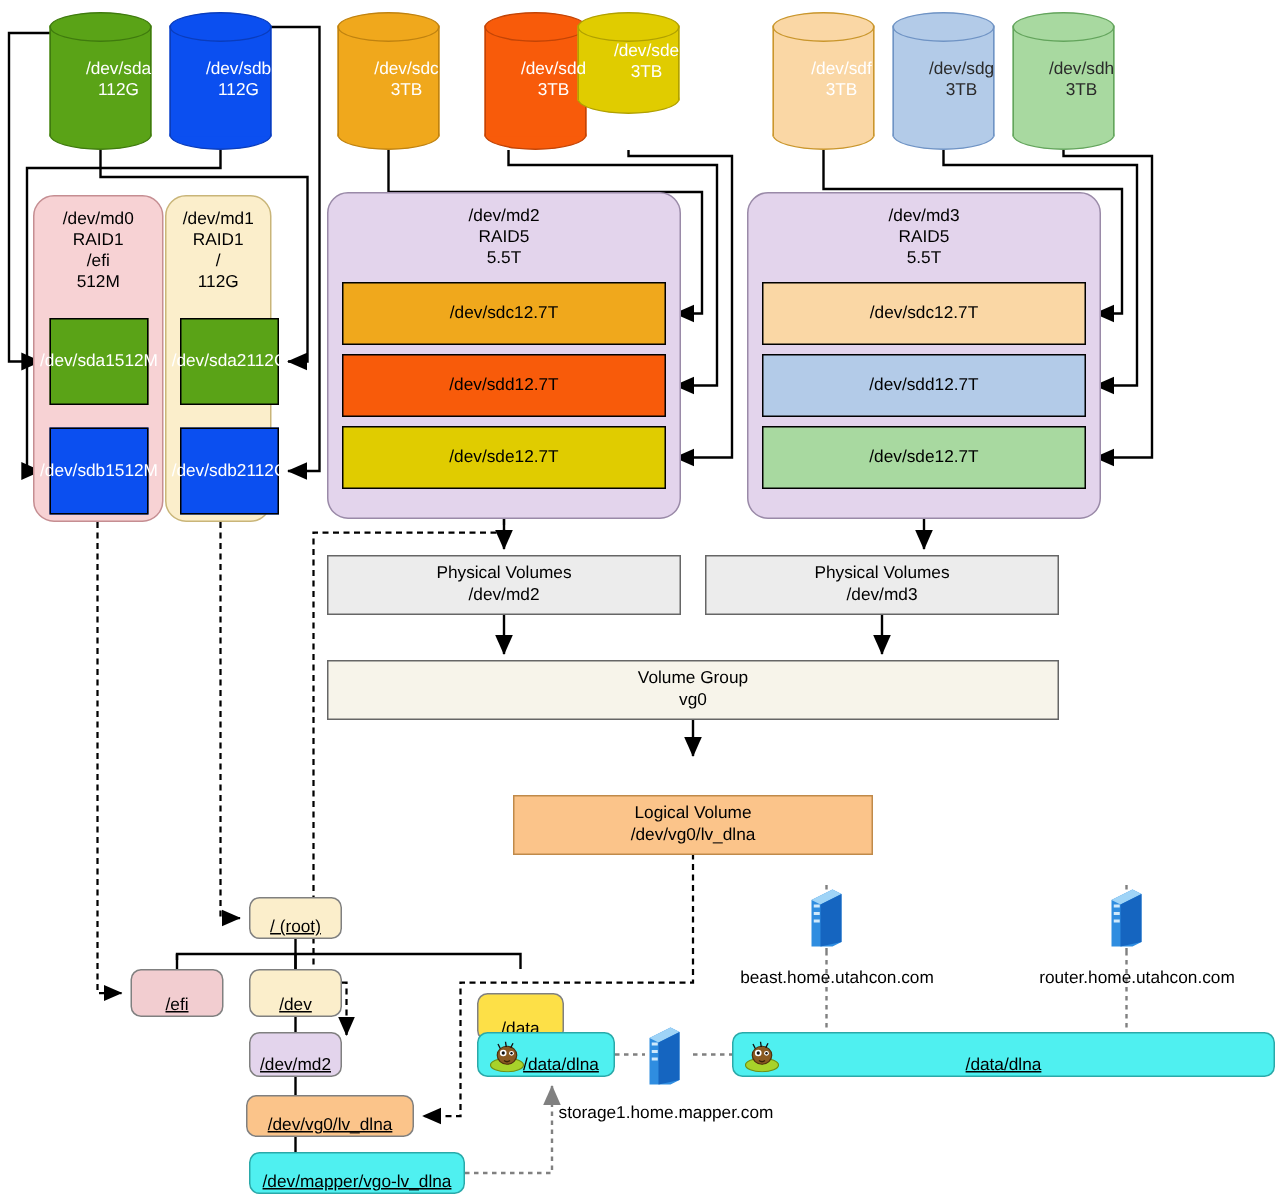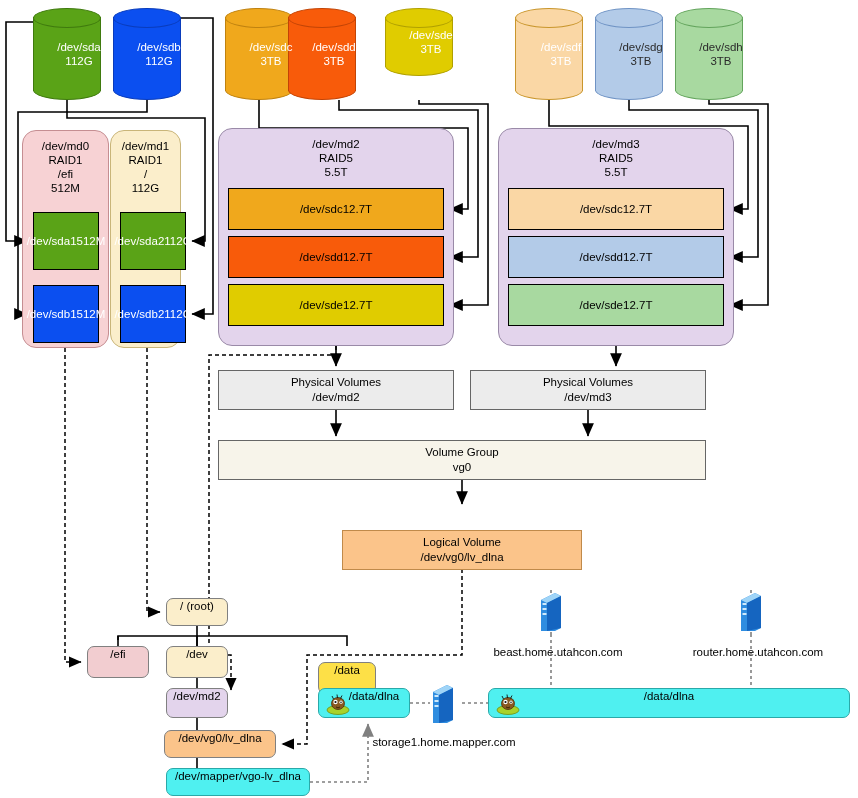--- a/index.html
+++ b/index.html
@@ -20,21 +20,21 @@
   .part{position:absolute;box-sizing:border-box;border:1px solid #000;
         font-size:11.5px;line-height:14px;text-align:center;color:#000;
         display:flex;flex-direction:row;align-items:center;justify-content:center;}
 
   .flat{position:absolute;box-sizing:border-box;border:1px solid #666;
         font-size:11.5px;line-height:15px;text-align:center;color:#000;
         display:flex;flex-direction:column;align-items:center;justify-content:center;}
 
   .mnode{position:absolute;box-sizing:border-box;border:1px solid #808080;
          border-radius:7px;font-size:11.5px;line-height:14px;text-align:center;color:#000;
-         display:flex;align-items:flex-start;justify-content:center;}
+         display:flex;align-items:flex-end;justify-content:center;text-decoration:underline;}
 
   .cap{position:absolute;font-size:11.5px;color:#000;text-align:center;white-space:nowrap;}
 
   .srv{position:absolute;width:26px;height:44px;}
   .mole{position:absolute;width:26px;height:22px;}
 </style>
 </head>
 <body>
 
 <div id="stage">
@@ -137,21 +137,21 @@
       </div>
       <div class="cyl" style="left: 225px; top: 8px; width: 68px; height: 92px;">
         <div class="bot" style="background: rgb(240, 168, 28); border: 1px solid rgb(191, 130, 16);"></div>
         <div class="body" style="background: rgb(240, 168, 28); border-left: 1px solid rgb(191, 130, 16); border-right: 1px solid rgb(191, 130, 16);"></div>
         <div class="top" style="background: rgb(240, 168, 28); border: 1px solid rgb(191, 130, 16);"></div>
         <div class="lbl" style="color: rgb(255, 255, 255);">
           <div>/dev/sdc</div>
           <div>3TB</div>
         </div>
       </div>
-      <div class="cyl" style="left: 288px; top: 8px; width: 68px; height: 92px;">
+      <div class="cyl" style="left: 323px; top: 8px; width: 68px; height: 92px;">
         <div class="bot" style="background: rgb(248, 91, 10); border: 1px solid rgb(194, 68, 6);"></div>
         <div class="body" style="background: rgb(248, 91, 10); border-left: 1px solid rgb(194, 68, 6); border-right: 1px solid rgb(194, 68, 6);"></div>
         <div class="top" style="background: rgb(248, 91, 10); border: 1px solid rgb(194, 68, 6);"></div>
         <div class="lbl" style="color: rgb(255, 255, 255);">
           <div>/dev/sdd</div>
           <div>3TB</div>
         </div>
       </div>
       <div class="cyl" style="left: 385px; top: 8px; width: 68px; height: 68px;">
         <div class="bot" style="background: rgb(224, 204, 0); border: 1px solid rgb(176, 160, 0);"></div>

